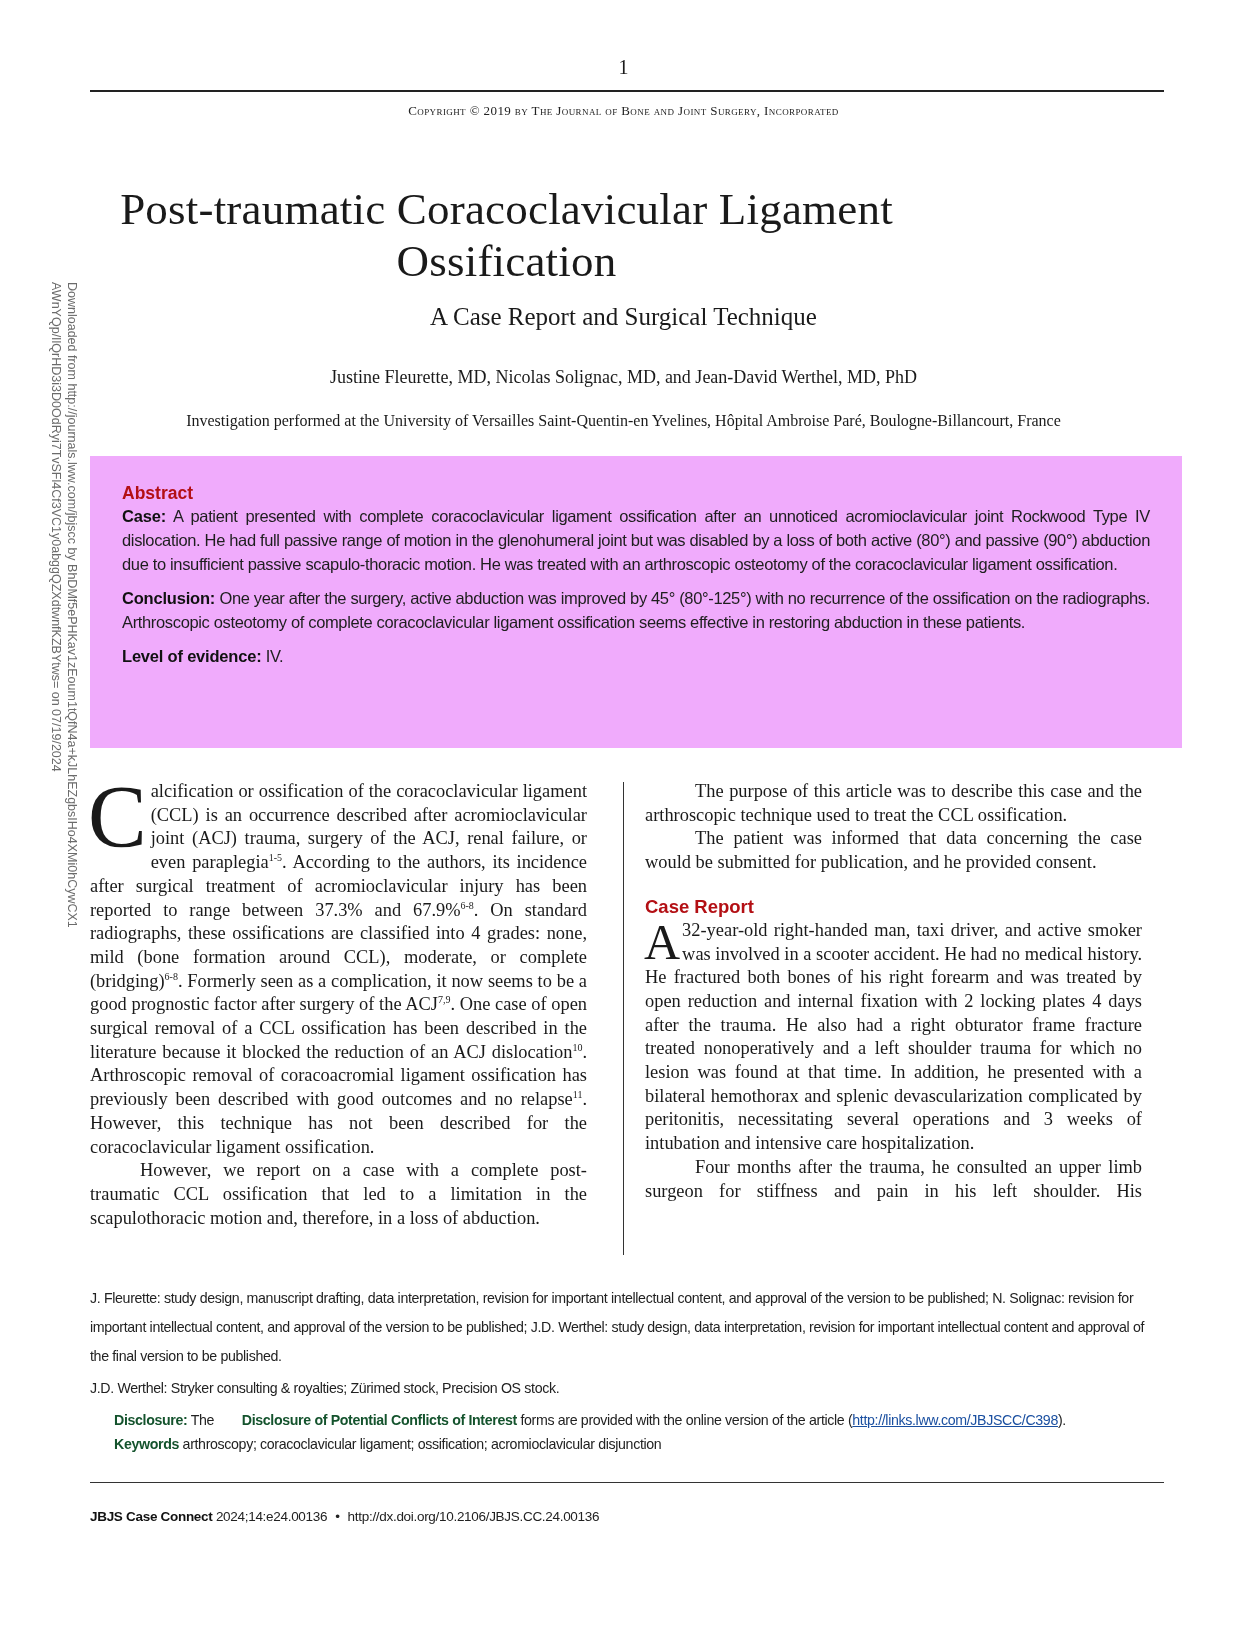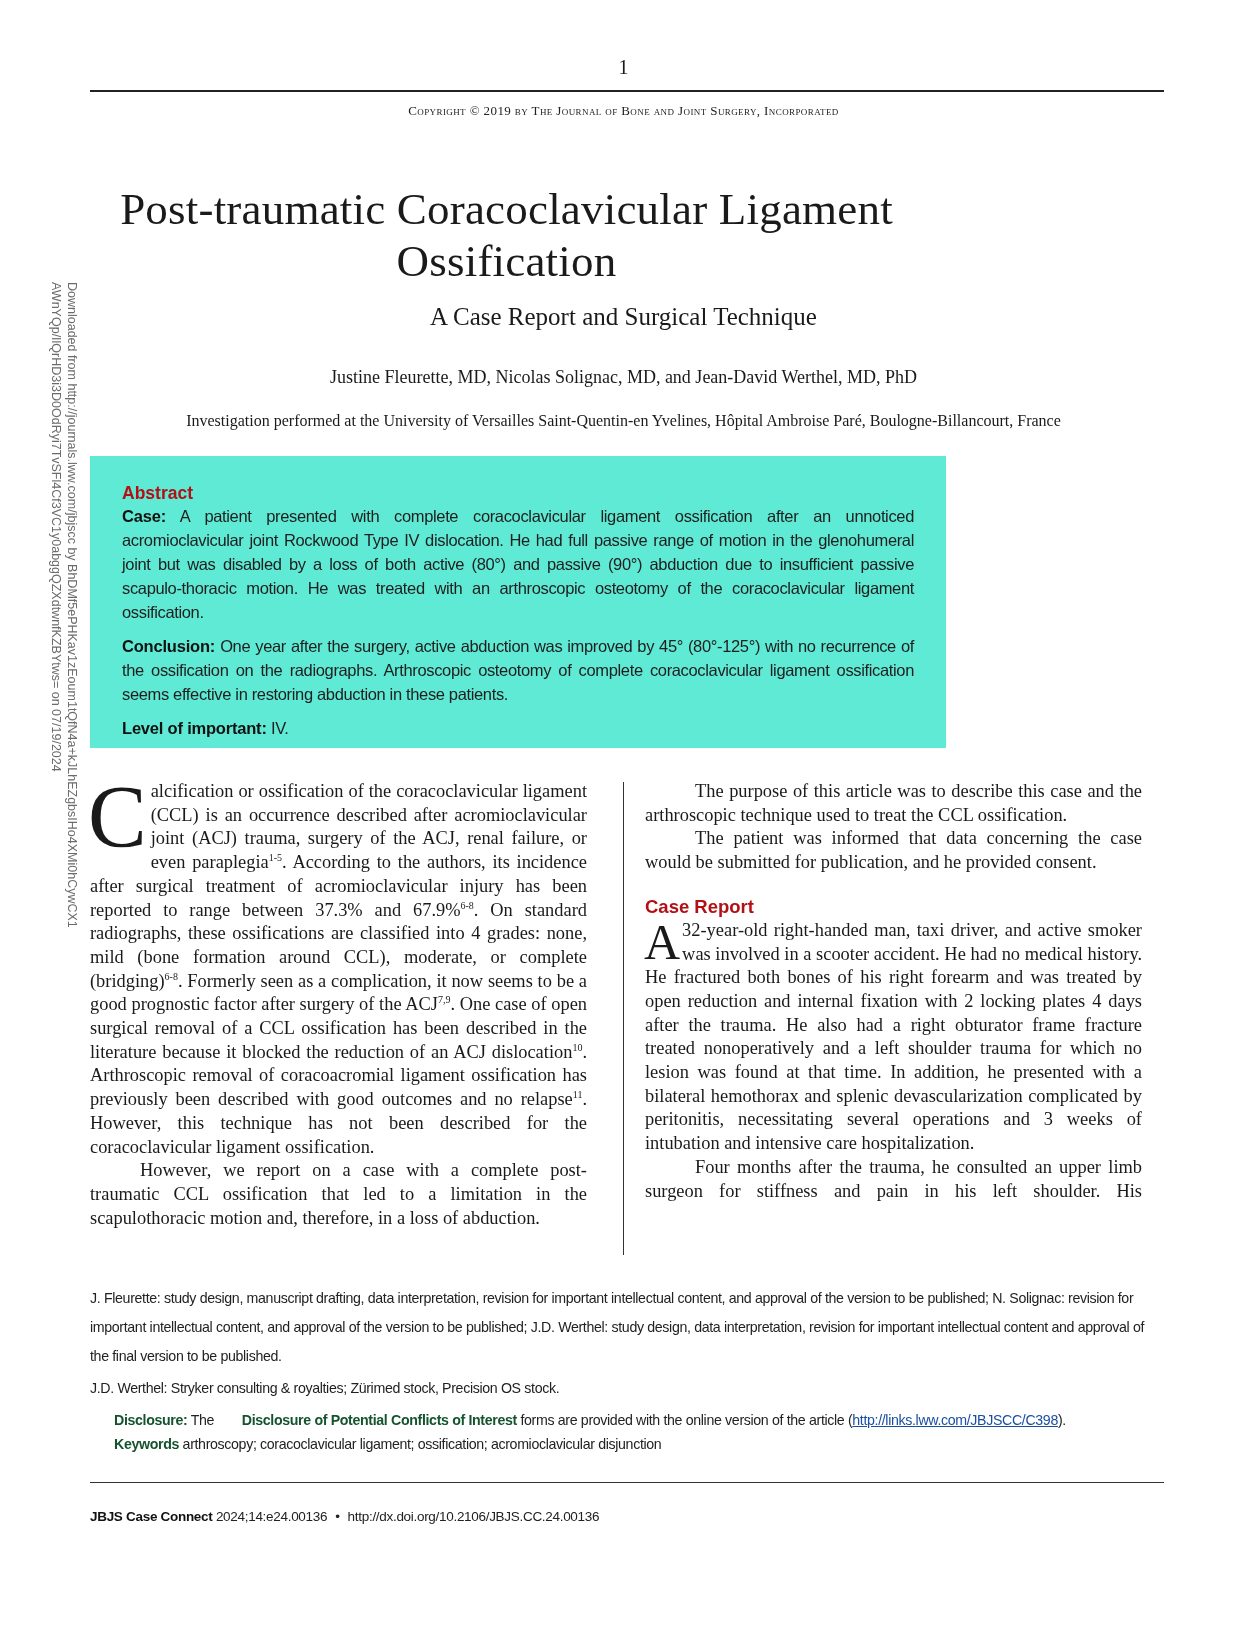--- a/index.html
+++ b/index.html
@@ -89,23 +89,23 @@
       top: 412px;
       left: 0;
       width: 1247px;
       text-align: center;
       font-size: 16px;
     }
     .abstract-box {
       position: absolute;
       top: 456px;
       left: 90px;
-      width: 856px;
+      width: 1092px;
       height: 292px;
-      background: #5eead4;
+      background: #f0abfc;
       box-sizing: border-box;
       padding: 26px 32px 0 32px;
       font-family: "Liberation Sans", "DejaVu Sans", sans-serif;
       font-size: 16.5px;
       line-height: 24px;
       color: #1e1e1e;
     }
     .abstract-heading {
       color: #b30f14;
       font-weight: bold;
@@ -227,21 +227,21 @@
   <span style="display:inline-block;width:860px;">Post-traumatic Coracoclavicular Ligament Ossification</span>
 </h1>
 <h2 class="subtitle">A Case Report and Surgical Technique</h2>
 <div class="authors">Justine Fleurette, MD, Nicolas Solignac, MD, and Jean-David Werthel, MD, PhD</div>
 <div class="affiliation">Investigation performed at the University of Versailles Saint-Quentin-en Yvelines, Hôpital Ambroise Paré, Boulogne-Billancourt, France</div>
 
 <section class="abstract-box">
   <h3 class="abstract-heading">Abstract</h3>
   <p class="abstract-para"><b>Case:</b><span> A patient presented with complete coracoclavicular ligament ossification after an unnoticed acromioclavicular joint Rockwood Type IV dislocation. He had full passive range of motion in the glenohumeral joint but was disabled by a loss of both active (80°) and passive (90°) abduction due to insufficient passive scapulo-thoracic motion. He was treated with an arthroscopic osteotomy of the coracoclavicular ligament ossification.</span></p>
   <p class="abstract-para"><b>Conclusion:</b><span> One year after the surgery, active abduction was improved by 45° (80°-125°) with no recurrence of the ossification on the radiographs. Arthroscopic osteotomy of complete coracoclavicular ligament ossification seems effective in restoring abduction in these patients.</span></p>
-  <p class="abstract-para"><b>Level of important:</b><span> IV.</span></p>
+  <p class="abstract-para"><b>Level of evidence:</b><span> IV.</span></p>
 </section>
 
 <div class="col col-left">
   <p><span class="dropcap-C">C</span><span>alcification or ossification of the coracoclavicular liga­ment (CCL) is an occurrence described after acromi­oclavicular joint (ACJ) trauma, surgery of the ACJ, renal failure, or even paraplegia</span><sup>1-5</sup><span>. According to the authors, its incidence after surgical treatment of acromioclavicular injury has been reported to range between 37.3% and 67.9%</span><sup>6-8</sup><span>. On standard radiographs, these ossifications are classified into 4 grades: none, mild (bone formation around CCL), moderate, or complete (bridging)</span><sup>6-8</sup><span>. Formerly seen as a complication, it now seems to be a good prognostic factor after surgery of the ACJ</span><sup>7,9</sup><span>. One case of open surgical removal of a CCL ossifi­cation has been described in the literature because it blocked the reduction of an ACJ dislocation</span><sup>10</sup><span>. Arthroscopic removal of coracoacromial ligament ossification has previously been described with good outcomes and no relapse</span><sup>11</sup><span>. However, this technique has not been described for the coracoclavicular lig­ament ossification.</span></p>
   <p class="indent">However, we report on a case with a complete post-traumatic CCL ossification that led to a limitation in the scapulothoracic motion and, therefore, in a loss of abduction.</p>
 </div>
 
 <div class="col-divider"></div>
 
 <div class="col col-right">

